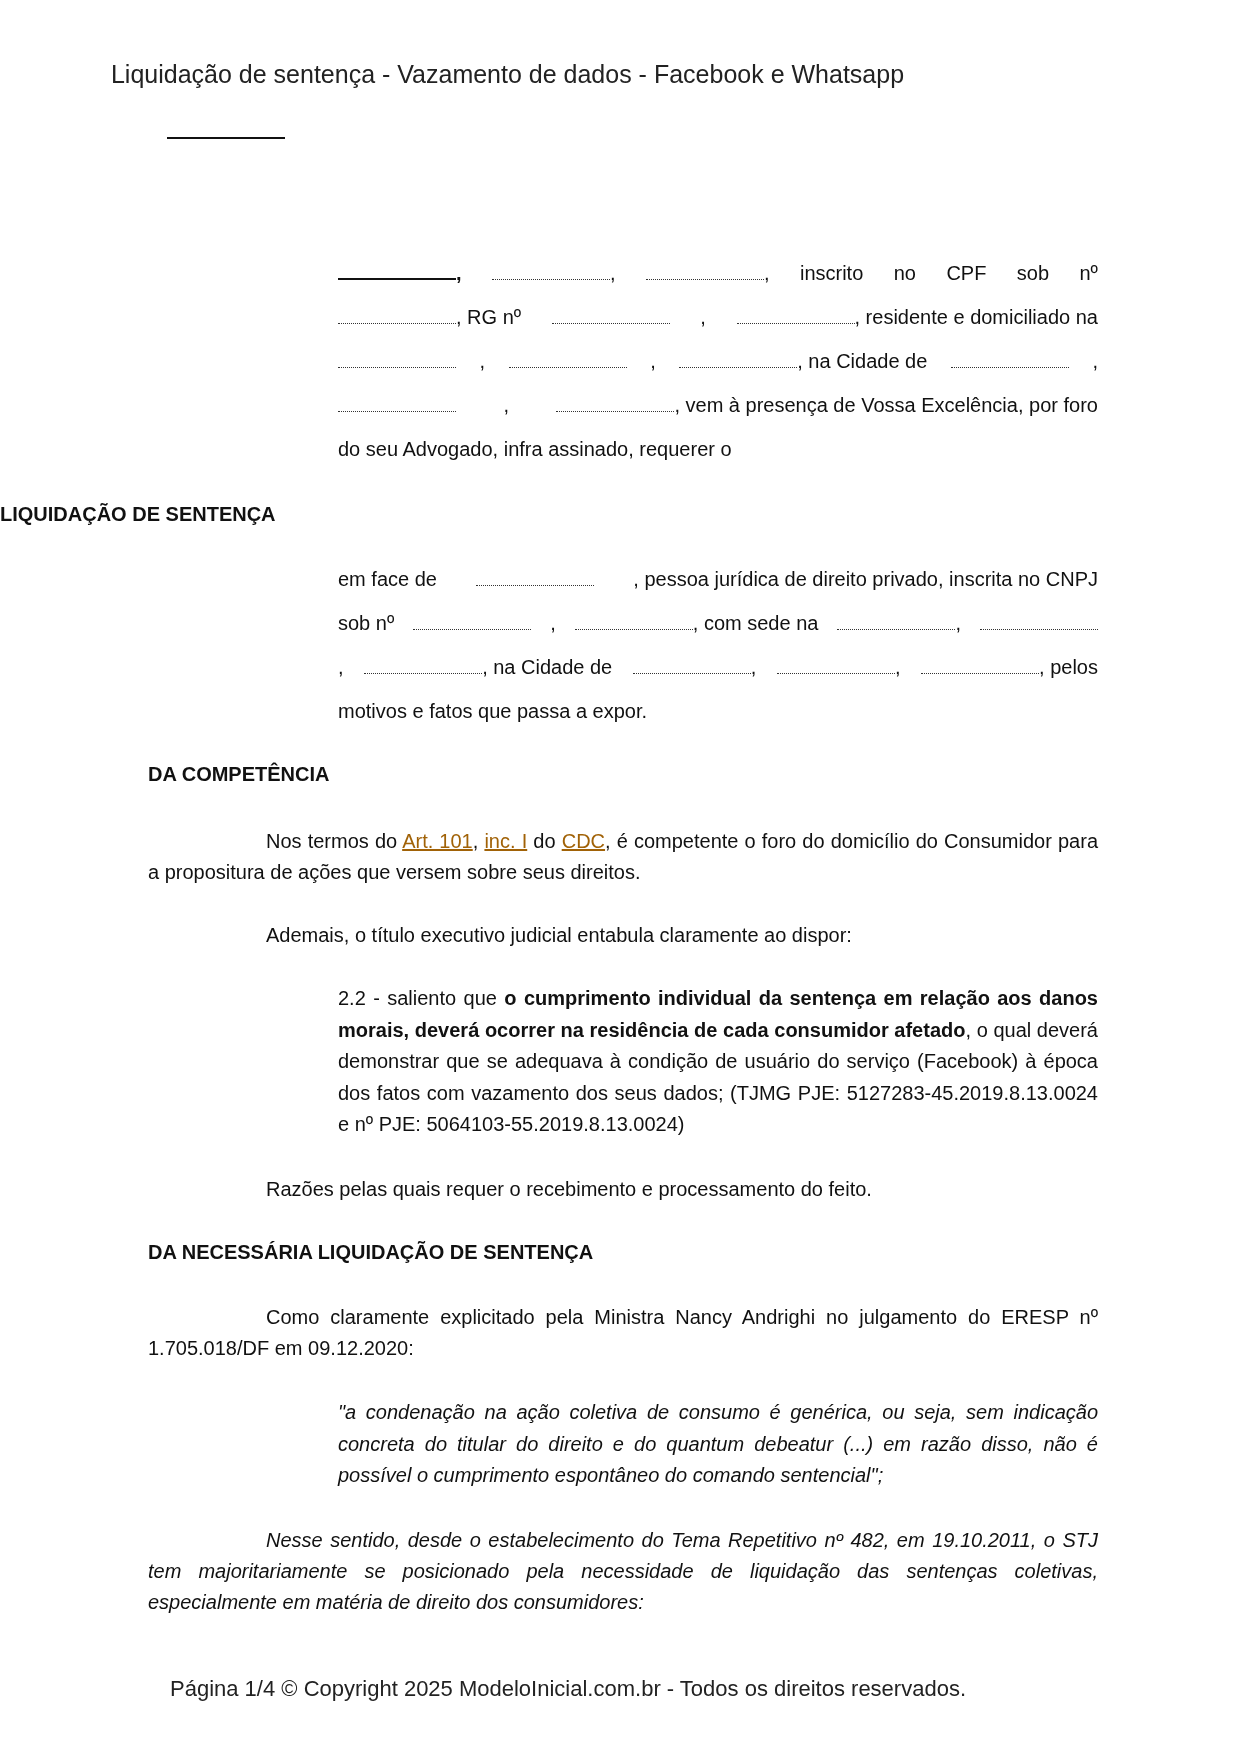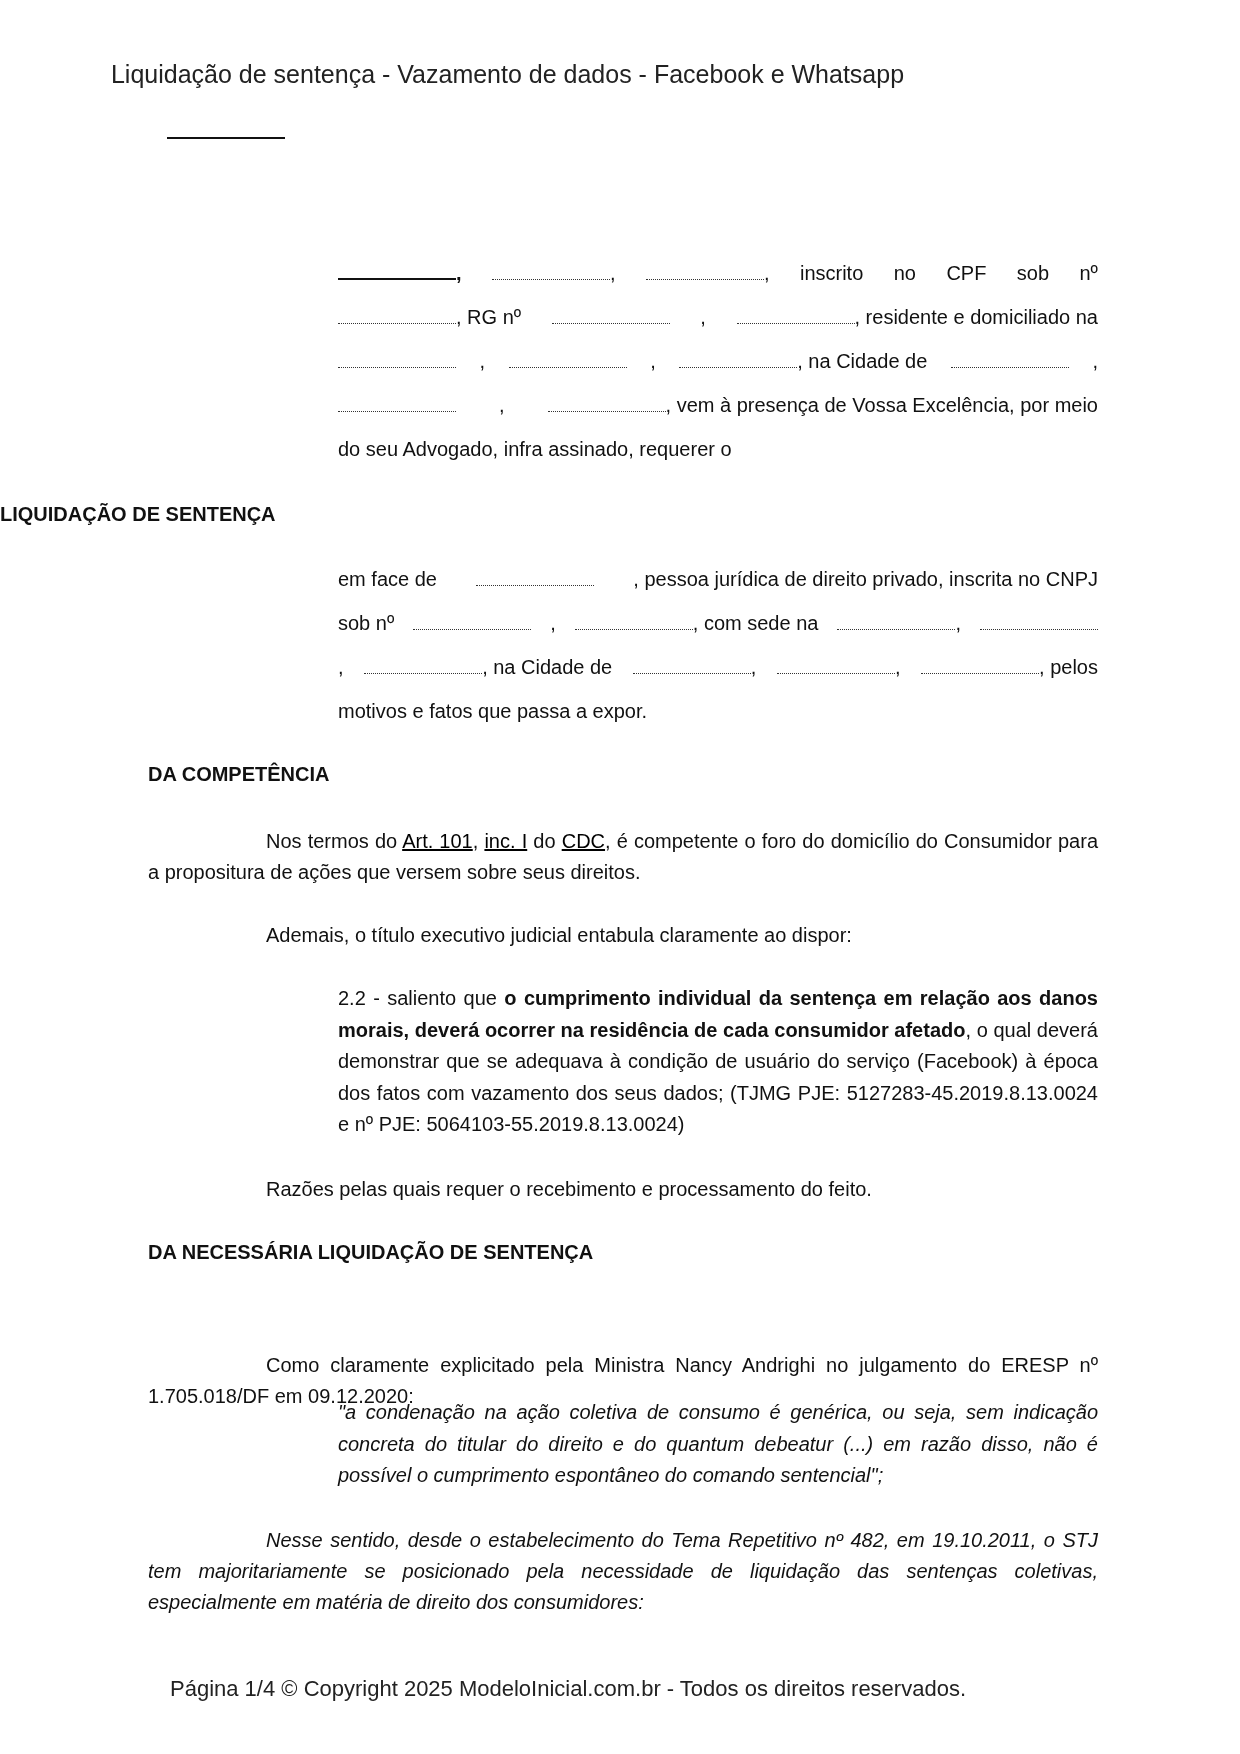--- a/index.html
+++ b/index.html
@@ -10,21 +10,21 @@
   .addr { left: 148px; top: 121px; font-size: 19.5px; font-weight: bold; }
   .blankb { display: inline-block; border-bottom: 2px solid #111; height: 1px; vertical-align: baseline; }
   .blank { display: inline-block; border-bottom: 1px dotted #333; vertical-align: baseline; height: 1px; }
   .party { left: 338px; width: 760px; font-size: 20px; }
   .just { display: flex; justify-content: space-between; align-items: baseline; }
   .center-title { left: 0; width: 1240px; text-align: left; top: 503px; font-size: 20px; font-weight: bold; }
   .sec { left: 148px; font-size: 20px; font-weight: bold; }
   .para { left: 148px; width: 950px; font-size: 20px; line-height: 31px; white-space: normal; }
   .indent { text-indent: 118px; }
   .quote { left: 338px; width: 760px; font-size: 20px; line-height: 31.5px; white-space: normal; text-align: justify; text-align-last: left; }
-  a.link { color: #000000; text-decoration: underline; }
+  a.link { color: #a16207; text-decoration: underline; }
   .footer { left: 0; width: 1136px; text-align: center; top: 1676px; font-size: 22px; color: #222; }
   b { font-weight: bold; }
 </style>
 </head>
 <body>
 
 <div class="abs hdr">Liquidação de sentença - Vazamento de dados - Facebook e Whatsapp</div>
 
 <div class="abs addr">
   <span style="display:inline-block;width:14px"></span>
@@ -55,21 +55,21 @@
   <span class="blank" style="width:118px"></span>
   <span>,</span>
   <span><span class="blank" style="width:118px"></span><span>, na Cidade de</span></span>
   <span class="blank" style="width:118px"></span>
   <span>,</span>
 </div>
 
 <div class="abs party just" style="top:394px">
   <span class="blank" style="width:118px"></span>
   <span>,</span>
-  <span><span class="blank" style="width:118px"></span><span>, vem à presença de Vossa Excelência, por meio</span></span>
+  <span><span class="blank" style="width:118px"></span><span>, vem à presença de Vossa Excelência, por foro</span></span>
 </div>
 
 <div class="abs party" style="top:438px">do seu Advogado, infra assinado, requerer o</div>
 
 <div class="abs center-title">LIQUIDAÇÃO DE SENTENÇA</div>
 
 <div class="abs party just" style="top:568px">
   <span>em face de</span>
   <span class="blank" style="width:118px"></span>
   <span>, pessoa jurídica de direito privado, inscrita no CNPJ</span>
@@ -103,19 +103,19 @@
 <div class="abs para indent" style="top:920px">Ademais, o título executivo judicial entabula claramente ao dispor:</div>
 
 <div class="abs quote" style="top:983px">
   <span>2.2 - saliento que </span><b>o cumprimento individual da sentença em relação aos danos morais, deverá ocorrer na residência de cada consumidor afetado</b><span>, o qual deverá demonstrar que se adequava à condição de usuário do serviço (Facebook) à época dos fatos com vazamento dos seus dados; (TJMG PJE: 5127283-45.2019.8.13.0024 e nº PJE: 5064103-55.2019.8.13.0024)</span>
 </div>
 
 <div class="abs para indent" style="top:1174px">Razões pelas quais requer o recebimento e processamento do feito.</div>
 
 <div class="abs sec" style="top:1241px">DA NECESSÁRIA LIQUIDAÇÃO DE SENTENÇA</div>
 
-<div class="abs para indent" style="top:1302px; text-align:justify;margin-top:48px;">Como claramente explicitado pela Ministra Nancy Andrighi no julgamento do ERESP nº 1.705.018/DF em 09.12.2020:</div>
+<div class="abs para indent" style="top:1302px; text-align:justify;">Como claramente explicitado pela Ministra Nancy Andrighi no julgamento do ERESP nº 1.705.018/DF em 09.12.2020:</div>
 
 <div class="abs quote" style="top:1397px; font-style:italic;">"a condenação na ação coletiva de consumo é genérica, ou seja, sem indicação concreta do titular do direito e do quantum debeatur (...) em razão disso, não é possível o cumprimento espontâneo do comando sentencial";</div>
 
 <div class="abs para indent" style="top:1525px; text-align:justify;font-style:italic;">Nesse sentido, desde o estabelecimento do Tema Repetitivo nº 482, em 19.10.2011, o STJ tem majoritariamente se posicionado pela necessidade de liquidação das sentenças coletivas, especialmente em matéria de direito dos consumidores:</div>
 
 <div class="abs footer">Página 1/4 © Copyright 2025 ModeloInicial.com.br - Todos os direitos reservados.</div>
 
 </body></html>

